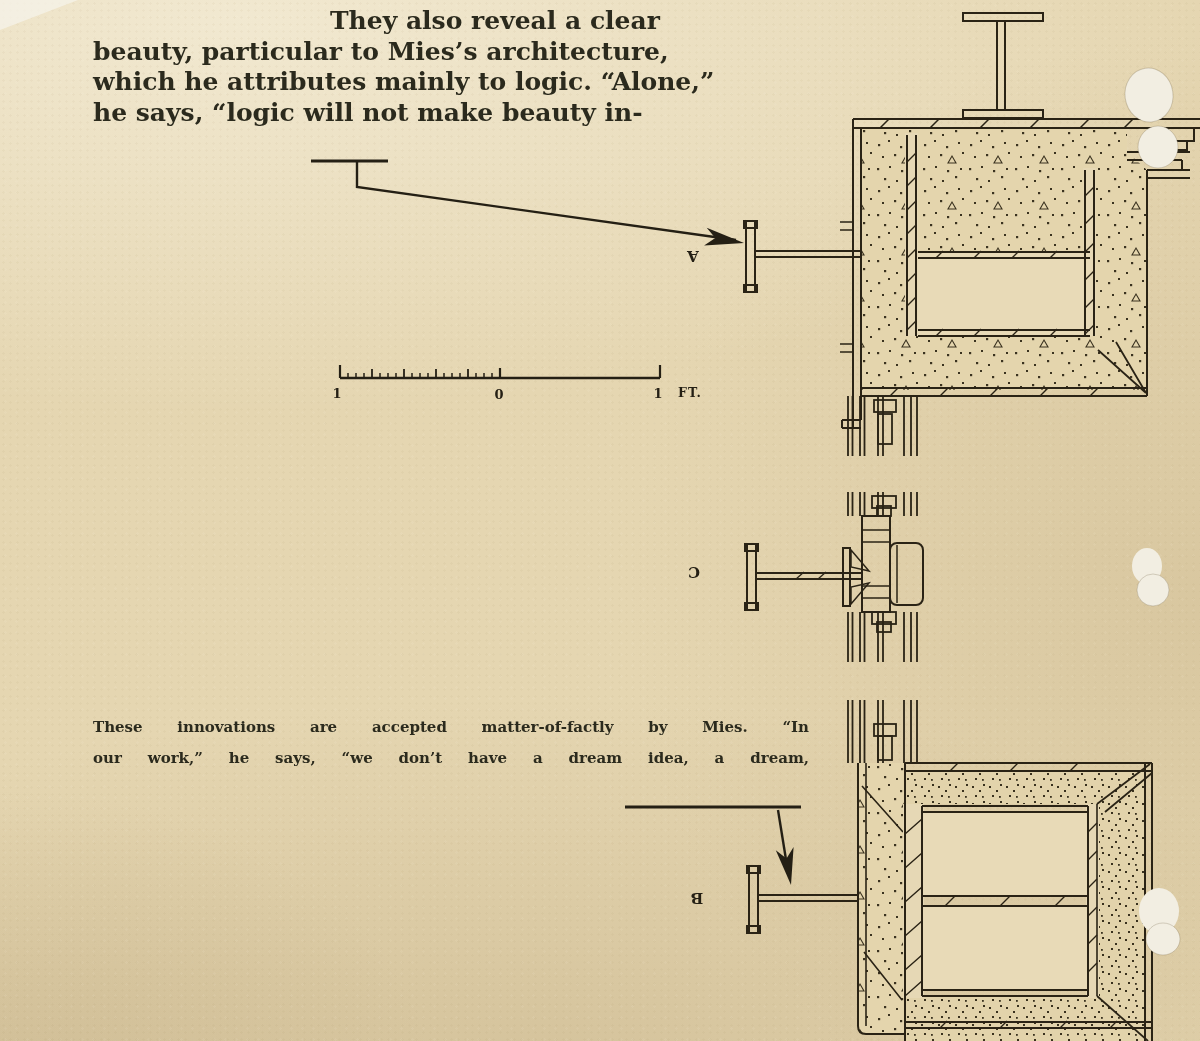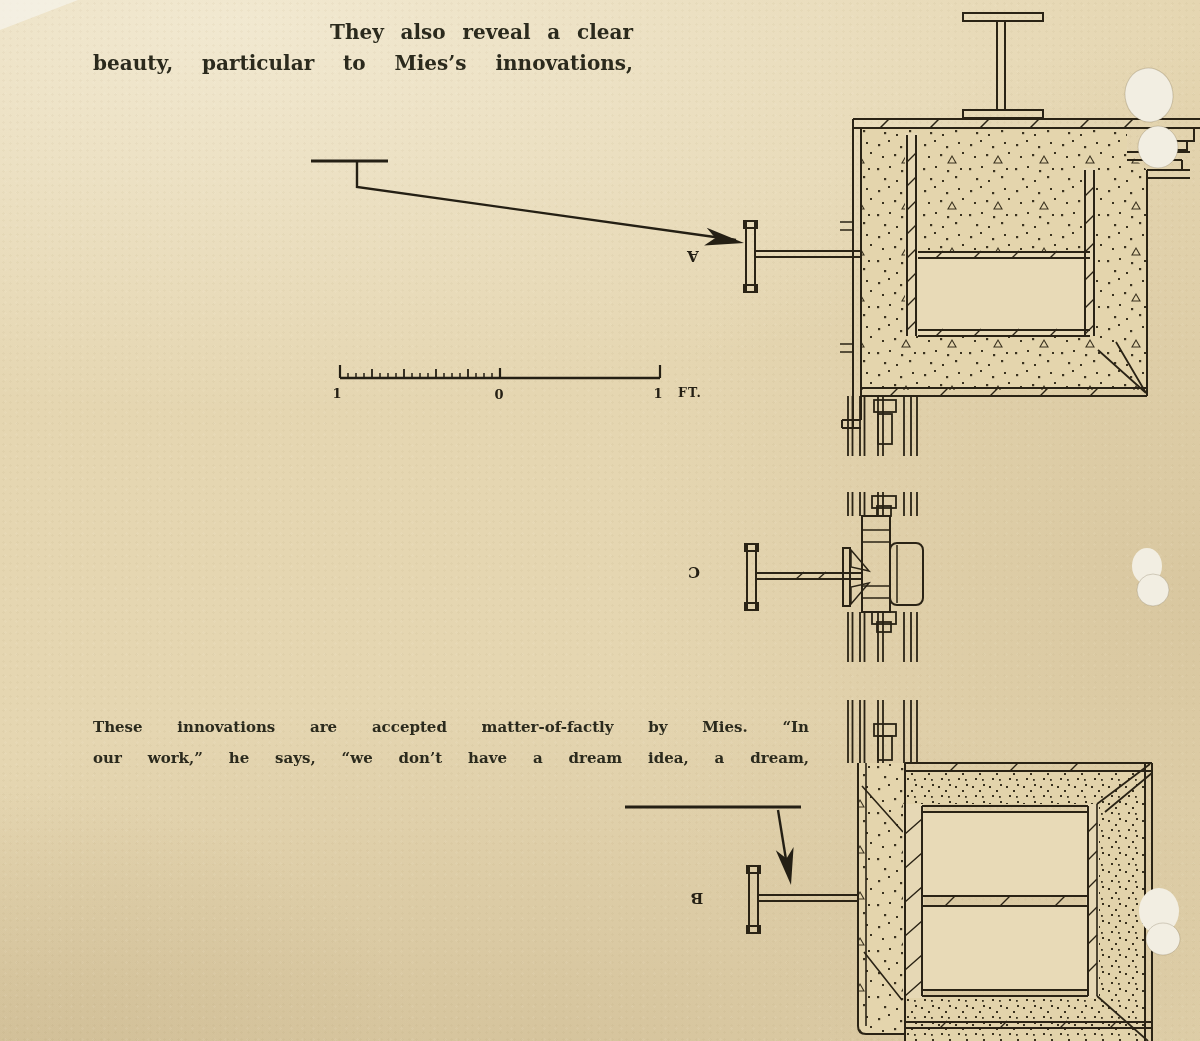--- a/index.html
+++ b/index.html
@@ -11,34 +11,36 @@
       radial-gradient(circle, rgba(255,250,235,0.07) 1px, rgba(0,0,0,0) 1.4px),
       radial-gradient(1500px 600px at 20% 2%, rgba(249,244,228,0.62), rgba(249,244,228,0) 65%),
       radial-gradient(820px 820px at 100% 58%, rgba(167,139,90,0.20), rgba(167,139,90,0) 70%),
       radial-gradient(1300px 520px at 45% 103%, rgba(164,138,92,0.26), rgba(164,138,92,0) 72%),
       radial-gradient(620px 420px at 0% 104%, rgba(160,135,90,0.22), rgba(160,135,90,0) 70%);
     background-size:7px 7px, 11px 11px, auto, auto, auto, auto;
     font-family:"DejaVu Serif","Liberation Serif",serif;
   }
   .para{position:absolute;color:#2b2a1d;font-weight:700;z-index:3;}
   .para .ln{text-align:justify;text-align-last:justify;-moz-text-align-last:justify;white-space:nowrap;}
-  #para-top{left:93px;top:17px;width:540px;font-size:20px;}
+  #para-top{left:93px;top:6px;width:540px;font-size:25px;}
   #para-top .ln{height:30.5px;line-height:30.5px;}
   #para-top .ln.indent{margin-left:237px;width:303px;}
   #para-bottom{left:93px;top:712px;width:716px;font-size:15px;}
   #para-bottom .ln{height:31px;line-height:31px;}
   svg.art{position:absolute;left:0;top:0;z-index:2;}
   .sec-label{font-family:"DejaVu Serif","Liberation Serif",serif;font-weight:700;}
 </style>
 </head>
 <body>
 
 <div class="para" id="para-top">
   <div class="ln indent">They also reveal a clear</div>
-  <div class="ln">beauty, particular to Mies’s innovations,</div>
+  <div class="ln">beauty, particular to Mies’s architecture,</div>
+  <div class="ln">which he attributes mainly to logic. “Alone,”</div>
+  <div class="ln">he says, “logic will not make beauty in-</div>
 </div>
 
 <div class="para" id="para-bottom">
   <div class="ln">These innovations are accepted matter-of-factly by Mies. “In</div>
   <div class="ln">our work,” he says, “we don’t have a dream idea, a dream,</div>
 </div>
 
 <svg class="art" width="1200" height="1041" viewBox="0 0 1200 1041">
   <defs>
     <pattern id="conc" width="46" height="46" patternUnits="userSpaceOnUse">

